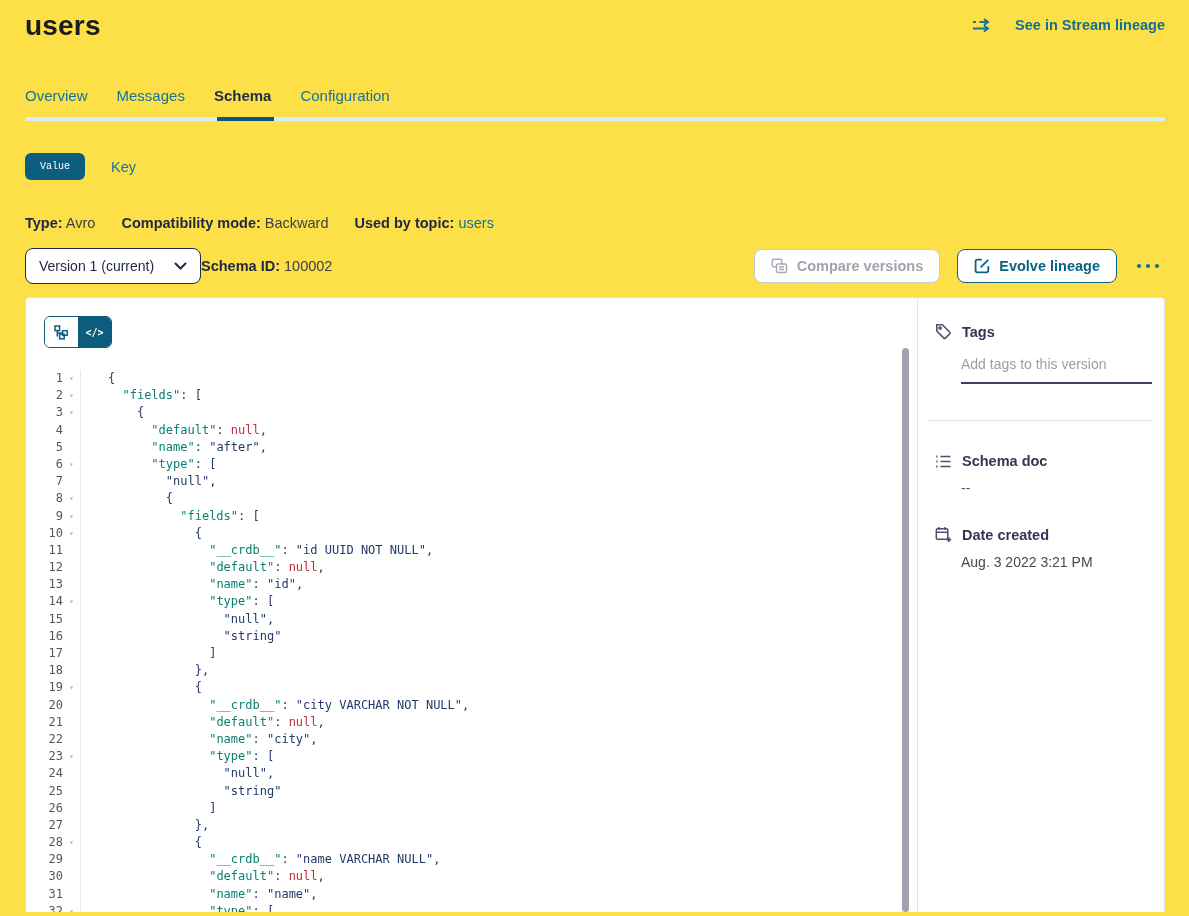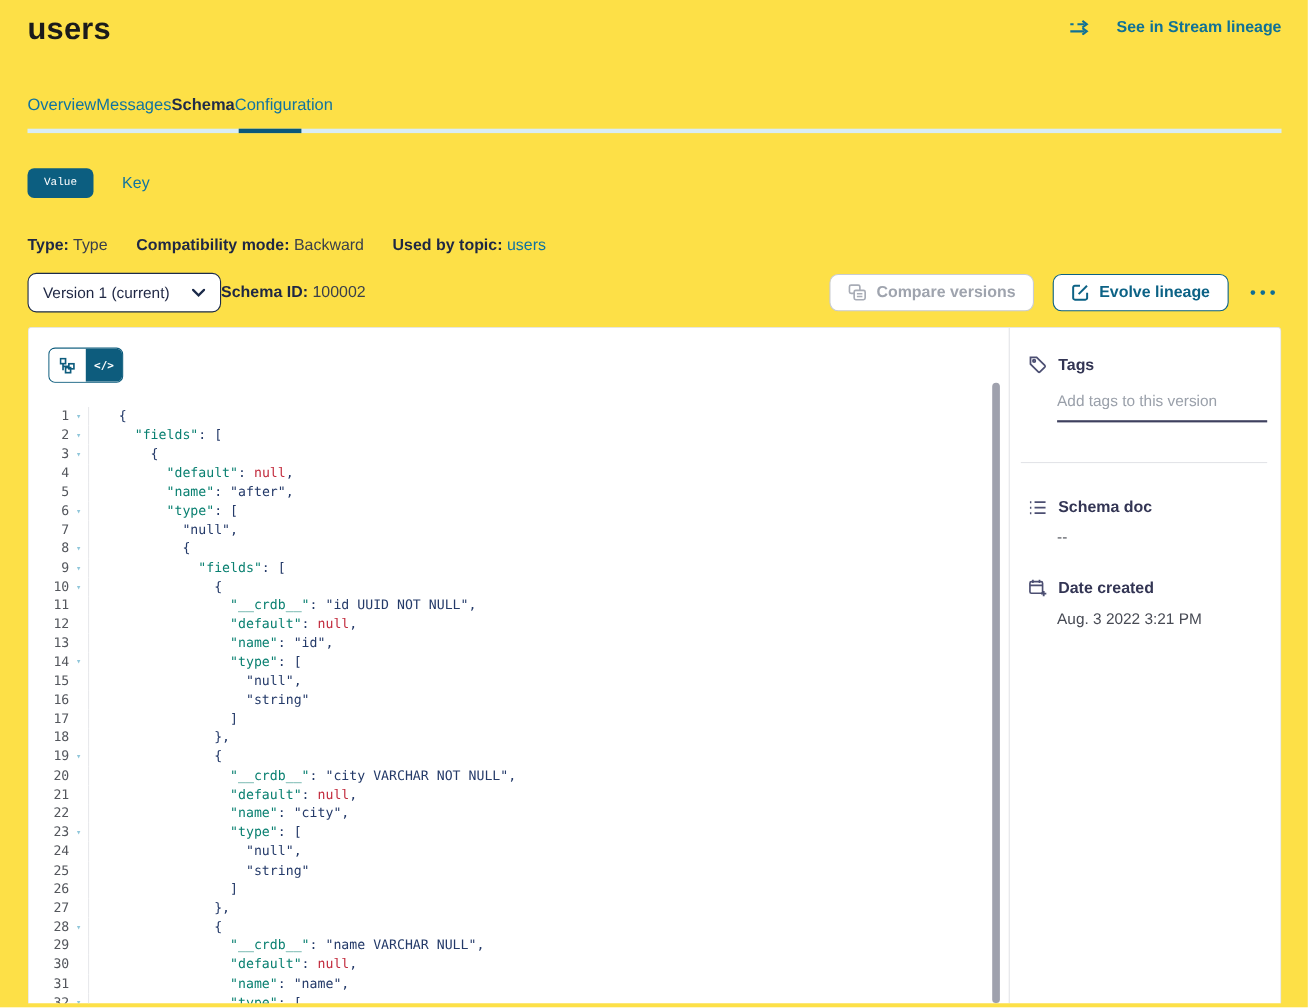--- a/index.html
+++ b/index.html
@@ -6,21 +6,21 @@
   body{font-family:"Liberation Sans","DejaVu Sans",sans-serif;color:#2b3346;}
   .page{width:1189px;height:916px;position:relative;overflow:hidden;background:#fde047;}
   .content{padding:0 24px 0 25px;}
 
   
   .topbar{display:flex;justify-content:space-between;align-items:flex-start;padding-top:10px;}
   .title{font-size:28px;font-weight:700;color:#1b1b1b;margin:0;letter-spacing:.2px;}
   .lineage{display:inline-flex;align-items:center;gap:24px;color:#0f7196;font-weight:700;font-size:14.5px;margin-top:7px;cursor:pointer;}
 
   
-  .tabs{display:flex;margin-top:45px;}
+  .tabs{display:flex;gap:29px;margin-top:45px;}
   .tab{font-size:15px;font-weight:500;color:#1173a0;cursor:pointer;}
   .tab.active{color:#1f2b4a;font-weight:600;}
   .tabtrack{position:relative;height:4px;background:#d9edf5;margin-top:13px;width:1140px;}
   .tabind{position:absolute;left:192px;width:57px;height:4px;background:#0b587a;}
 
   
   .seg{margin-top:32px;display:flex;align-items:center;gap:26px;}
   .btn-value{background:#0c5e80;color:#fff;border:none;border-radius:6px;padding:8px 15px;font-size:10px;font-family:Liberation Mono, monospace;cursor:pointer;}
   .btn-key{background:none;border:none;color:#1173a0;font-size:14.5px;font-weight:500;font-family:inherit;cursor:pointer;padding:0;}
 
@@ -99,21 +99,21 @@
     <div class="tabtrack">
       <div class="tabind"></div>
     </div>
 
     <div class="seg">
         <button class="btn-value">Value</button>
         <button class="btn-key">Key</button>
       </div>
 
     <div class="meta">
-        <div class="mitem"><b>Type:</b> <span class="mval">Type</span></div>
+        <div class="mitem"><b>Type:</b> <span class="mval">Avro</span></div>
         <div class="mitem"><b>Compatibility mode:</b> <span class="mval">Backward</span></div>
         <div class="mitem"><b>Used by topic:</b> <span class="mlink">users</span></div>
       </div>
 
     <div class="vrow">
       <div class="select">
         <span>Version 1 (current)</span>
         <svg width="13" height="8" viewBox="0 0 13 8" fill="none" stroke="#1c2b4a" stroke-width="2" stroke-linecap="round">
             <path d="M1.5 1.5 L6.5 6.5 L11.5 1.5"></path>
           </svg>

